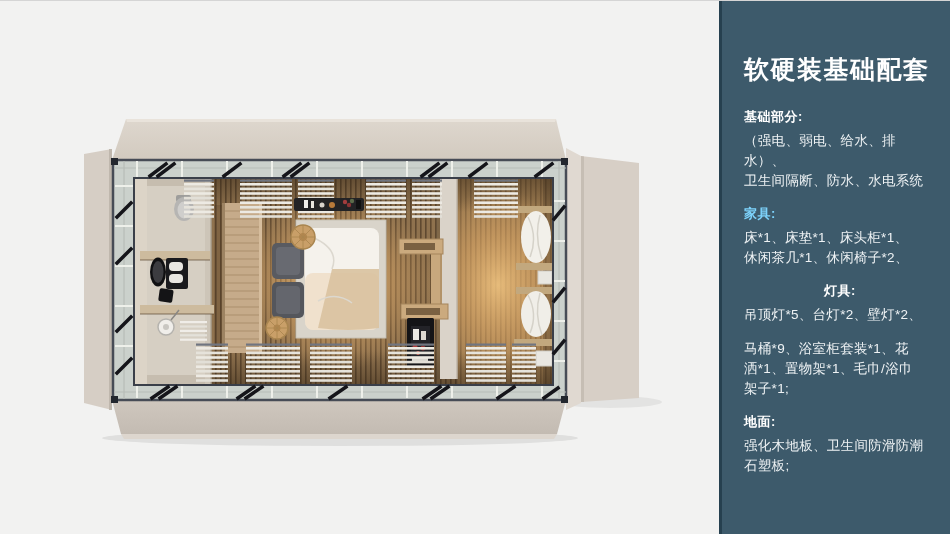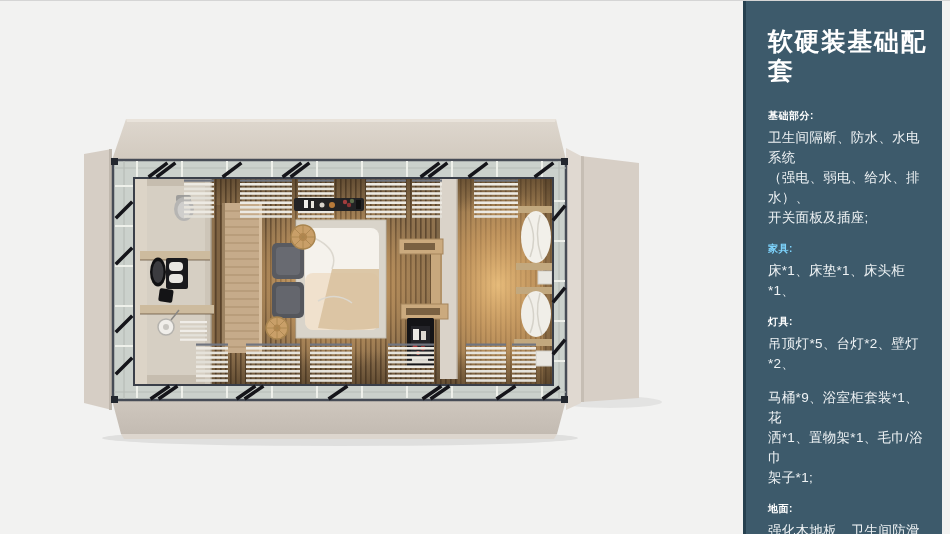--- a/index.html
+++ b/index.html
@@ -8,30 +8,30 @@
     font-family:"Liberation Sans",sans-serif;
     background:#e9e9e9;
   }
   .slide{
     position:relative;width:950px;height:534px;overflow:hidden;
     background:#f2f2f1;border-top:1px solid #d5d5d5;box-sizing:border-box;
   }
   .render-area{position:absolute;left:0;top:0;width:719px;height:534px;}
   .render-area svg{display:block;}
   .sidebar{
-    position:absolute;right:8px;top:0;width:199px;height:534px;
+    position:absolute;right:0;top:0;width:231px;height:534px;
     box-sizing:border-box;
     border-left:3px solid #26404f;
-    padding:26px 14px 0 22px;
+    padding:54px 14px 0 22px;
   }
   .sidebar h1{
     margin:0 0 24px 0;font-size:25px;font-weight:bold;letter-spacing:1.5px;line-height:1.15;
   }
   .spec-section{margin:0 0 14px 0;}
-  .spec-section h2{margin:8px 0 5px 0;font-size:10px;font-weight:bold;letter-spacing:.5px;}
+  .spec-section h2{margin:8px 0 5px 0;font-size:13px;font-weight:bold;letter-spacing:.5px;}
   .spec-line{font-size:13.5px;line-height:20px;letter-spacing:.3px;}
 </style>
 </head>
 <body>
 
 <div class="slide">
 
   <div class="render-area">
   <svg width="719" height="534" viewBox="0 0 719 534" xmlns="http://www.w3.org/2000/svg">
     <defs>
@@ -343,32 +343,32 @@
       </g>
     </g>
   </svg>
   </div>
 
   <aside class="sidebar" style="background: rgb(61, 90, 107); border-left-color: rgb(38, 64, 79); color: rgb(238, 242, 244);">
     <h1 style="color: rgb(255, 255, 255);">软硬装基础配套</h1>
 
     <section class="spec-section">
       <h2 style="color: rgb(255, 255, 255);">基础部分:</h2>
+      <div class="spec-line">（强电、弱电、给水、排水）、</div>
       <div class="spec-line">卫生间隔断、防水、水电系统</div>
-      <div class="spec-line">（强电、弱电、给水、排水）、</div>
-      <div class="spec-line">开关面板及插座;</div>
     </section>
 
     <section class="spec-section">
       <h2 style="color: #7dd3fc;">家具:</h2>
       <div class="spec-line">床*1、床垫*1、床头柜*1、</div>
-    </section>
-
-    <section class="spec-section">
-      <h2 style="color: rgb(255, 255, 255);">灯具:</h2>
+      <div class="spec-line">休闲茶几*1、休闲椅子*2、</div>
+    </section>
+
+    <section class="spec-section">
+      <h2 style="color: rgb(255, 255, 255); text-align: center;">灯具:</h2>
       <div class="spec-line">吊顶灯*5、台灯*2、壁灯*2、</div>
     </section>
 
     <section class="spec-section">
       <div class="spec-line">马桶*9、浴室柜套装*1、花</div>
       <div class="spec-line">洒*1、置物架*1、毛巾/浴巾</div>
       <div class="spec-line">架子*1;</div>
     </section>
 
     <section class="spec-section">

